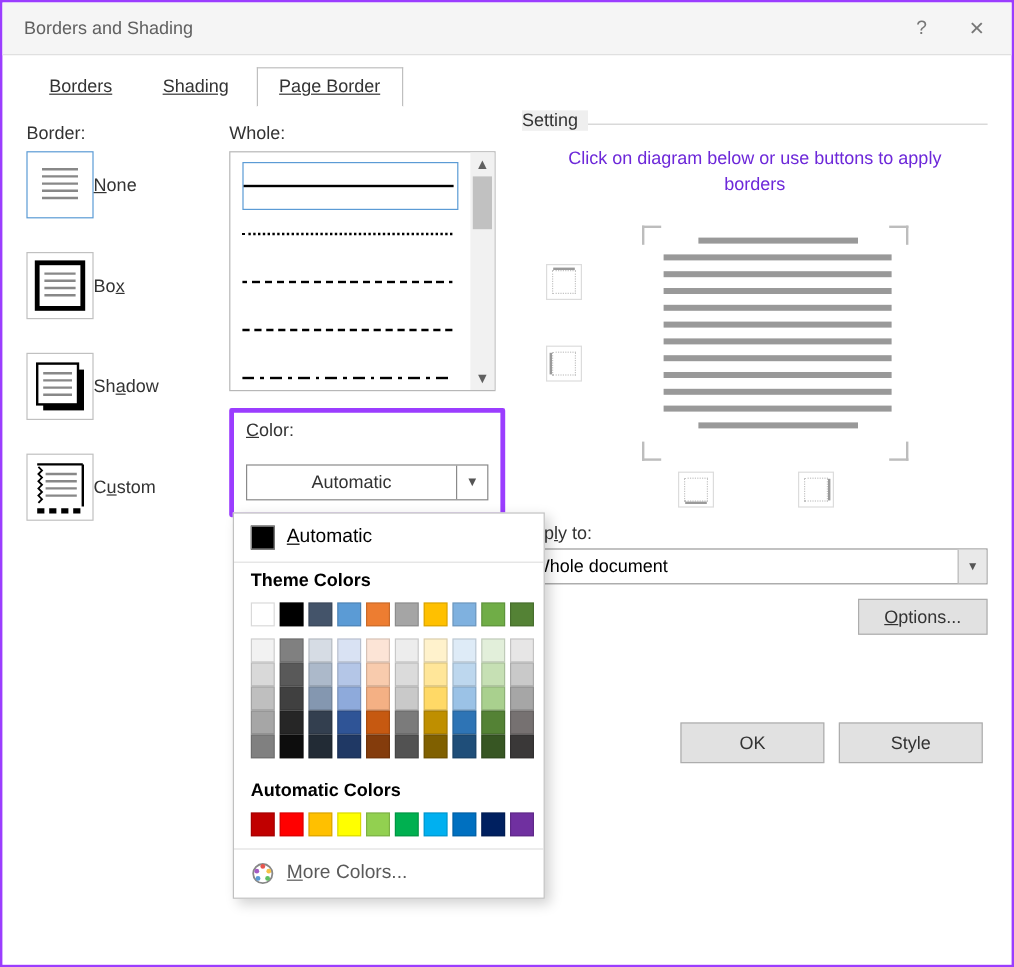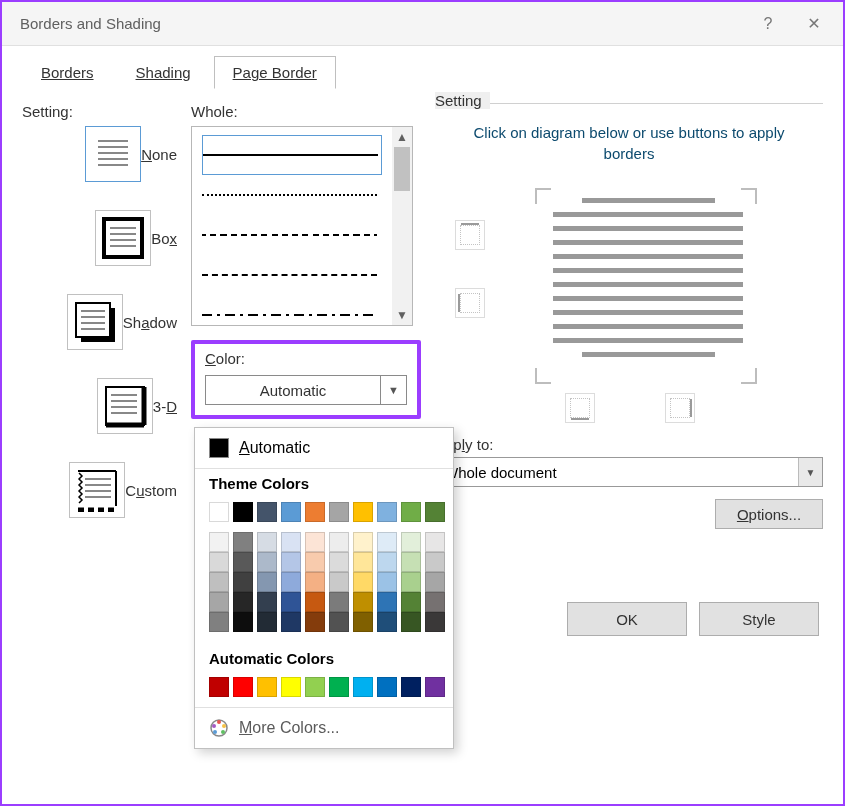--- a/index.html
+++ b/index.html
@@ -7,45 +7,45 @@
   .titlebar { height:44px; background:#f5f5f5; border-bottom:1px solid #e0e0e0; display:flex; align-items:center; padding:0 6px 0 18px; color:#606060; font-size:15px; }
   .titlebar .title { flex:1; }
   .titlebar .help, .titlebar .close { width:46px; height:38px; display:flex; align-items:center; justify-content:center; color:#777; font-size:16px; }
   .tabs { display:flex; gap:4px; padding:10px 20px 0 20px; }
   .tab { padding:7px 18px; color:#333; font-size:15px; border:1px solid transparent; }
   .tab.active { background:#fff; border:1px solid #bfbfbf; border-bottom:1px solid #fff; }
   .tab .u { text-decoration:underline; }
   .content { display:flex; padding:14px 20px 10px 20px; gap:14px; }
   .col-setting { width:155px; }
   .section-label { font-size:15px; color:#333; margin-bottom:6px; }
-  .setting-item { display:flex; align-items:center; margin-bottom:28px;justify-content:flex-end; }
+  .setting-item { display:flex; align-items:center; margin-bottom:28px; }
   .setting-icon { width:56px; height:56px; background:#fff; border:1px solid #5b9bd5; display:flex; align-items:center; justify-content:center; }
   .setting-icon.inactive { border:1px solid #c0c0c0; }
   .setting-item .lbl { font-size:15px; color:#333; }
   .u { text-decoration:underline; }
   svg { display:block; }
   .col-middle { width:230px; }
   .style-box { width:222px; height:200px; border:1px solid #b7b7b7; position:relative; display:flex; }
   .style-list { flex:1; padding:8px 10px; }
   .style-row { height:40px; display:flex; align-items:center; }
   .style-row.sel { border:1px solid #5b9bd5; }
   .style-line { width:175px; }
   .sb { width:20px; background:#f1f1f1; display:flex; flex-direction:column; }
   .sb-btn { height:20px; display:flex; align-items:center; justify-content:center; color:#606060; font-size:12px; }
   .sb-track { flex:1; position:relative; }
   .sb-thumb { position:absolute; top:0; left:2px; right:2px; height:44px; background:#c1c1c1; }
   .color-region { position:relative; border:4px solid #9b3dff; border-radius:2px; padding:6px 10px 10px 10px; margin-top:14px; }
-  .color-label { font-size:15px; color:#333; margin-bottom:8px; }
+  .color-label { font-size:15px; color:#333; margin-bottom:20px; }
   .color-combo { height:30px; border:1px solid #8a8a8a; display:flex; align-items:center; }
   .color-combo .val { flex:1; text-align:center; font-size:15px; color:#333; }
   .color-combo .arrow { width:26px; height:100%; border-left:1px solid #8a8a8a; display:flex; align-items:center; justify-content:center; color:#555; font-size:11px; }
   .col-preview { flex:1; }
   .preview-fieldset { position:relative; border-top:1px solid #d0d0d0; padding-top:4px; }
   .preview-fieldset .legend { position:absolute; top:-12px; left:0; background:#efefef; padding-right:8px; font-size:15px; color:#333; }
-  .preview-hint { text-align:center; font-size:15px; color:#0c4a6e; padding:14px 30px 24px 30px; line-height:1.4; }
+  .preview-hint { text-align:center; font-size:15px; color:#6d28d9; padding:14px 30px 24px 30px; line-height:1.4; }
   .preview-area { position:relative; height:240px; }
   .doc-rect { position:absolute; left:118px; top:10px; width:190px; height:172px; display:flex; flex-direction:column; gap:9px; }
   .doc-line { height:5px; background:#999; }
   .doc-line.short { width:70%; align-self:center; }
   .corner { position:absolute; width:16px; height:16px; border:2px solid #bdbdbd; }
   .corner.tl { left:100px; top:0; border-right:none; border-bottom:none; }
   .corner.tr { left:306px; top:0; border-left:none; border-bottom:none; }
   .corner.bl { left:100px; top:180px; border-right:none; border-top:none; }
   .corner.br { left:306px; top:180px; border-left:none; border-top:none; }
   .edge-btn { position:absolute; width:30px; height:30px; border:1px solid #dcdcdc; background:#fff; }
@@ -87,21 +87,21 @@
 
 <div class="tabs">
   <div class="tab"><span class="u">Borders</span></div>
   <div class="tab"><span class="u">Shading</span></div>
   <div class="tab active"><span class="u">Page Border</span></div>
 </div>
 
 <div class="content">
 
   <div class="col-setting">
-    <div class="section-label">Setting:</div>
+    <div class="section-label">Border:</div>
 
     <div class="setting-item">
       <div class="setting-icon">
           <svg width="44" height="44">
             <rect x="3" y="3" width="38" height="38" fill="#fff" stroke="none"></rect>
             <g stroke="#888" stroke-width="2">
               <line x1="7" y1="9" x2="37" y2="9"></line>
               <line x1="7" y1="15" x2="37" y2="15"></line>
               <line x1="7" y1="21" x2="37" y2="21"></line>
               <line x1="7" y1="27" x2="37" y2="27"></line>
@@ -136,36 +136,20 @@
               <line x1="8" y1="11" x2="32" y2="11"></line>
               <line x1="8" y1="17" x2="32" y2="17"></line>
               <line x1="8" y1="23" x2="32" y2="23"></line>
               <line x1="8" y1="29" x2="32" y2="29"></line>
             </g>
           </svg>
         </div>
       <span class="lbl">Sh<span class="u">a</span>dow</span>
     </div>
 
-    <div class="setting-item">
-      <div class="setting-icon inactive">
-          <svg width="44" height="44">
-            <rect x="3" y="3" width="38" height="38" fill="#fff" stroke="#000" stroke-width="2"></rect>
-            <line x1="3" y1="41" x2="41" y2="41" stroke="#000" stroke-width="5"></line>
-            <line x1="41" y1="3" x2="41" y2="41" stroke="#000" stroke-width="5"></line>
-            <g stroke="#888" stroke-width="2">
-              <line x1="8" y1="11" x2="34" y2="11"></line>
-              <line x1="8" y1="17" x2="34" y2="17"></line>
-              <line x1="8" y1="23" x2="34" y2="23"></line>
-              <line x1="8" y1="29" x2="34" y2="29"></line>
-            </g>
-          </svg>
-        </div>
-      <span class="lbl">3-<span class="u">D</span></span>
-    </div>
 
     <div class="setting-item">
       <div class="setting-icon inactive">
           <svg width="44" height="44">
             <rect x="3" y="3" width="38" height="38" fill="#fff"></rect>
             <path d="M4 5 l3 3 l-3 3 l3 3 l-3 3 l3 3 l-3 3 l3 3 l-3 3 l3 3 l-3 3" stroke="#000" stroke-width="1.5" fill="none"></path>
             <line x1="3" y1="3" x2="41" y2="3" stroke="#000" stroke-width="2"></line>
             <line x1="41" y1="3" x2="41" y2="38" stroke="#000" stroke-width="2"></line>
             <g stroke="#000" stroke-width="5" stroke-dasharray="6 4">
               <line x1="3" y1="42" x2="41" y2="42"></line>

